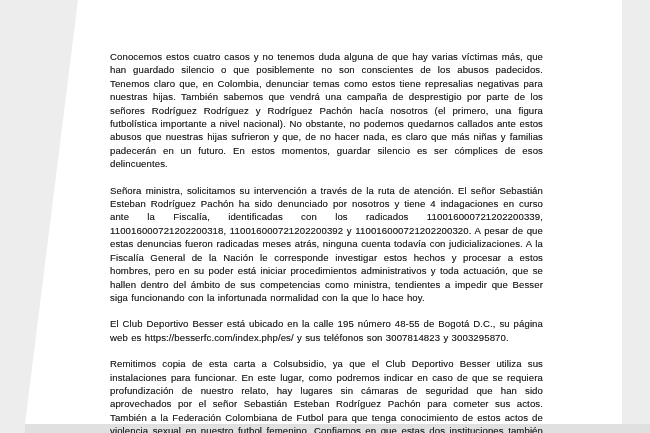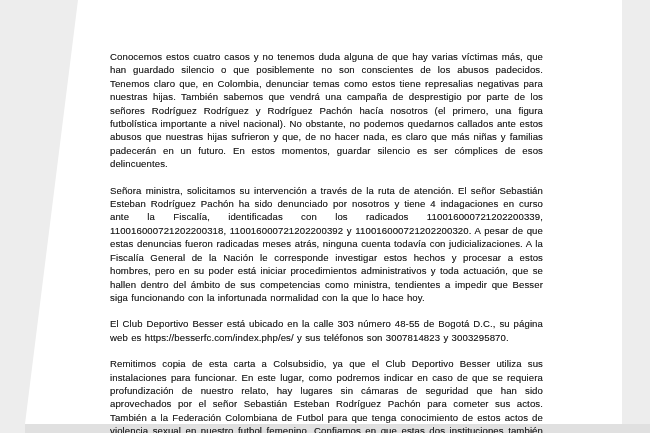--- a/index.html
+++ b/index.html
@@ -55,17 +55,17 @@
 </style>
 </head>
 <body>
 
 <div class="viewport">
   <div class="page"></div>
   <div class="bottom-strip"></div>
   <div class="letter-body">
     <p>Conocemos estos cuatro casos y no tenemos duda alguna de que hay varias víctimas más, que han guardado silencio o que posiblemente no son conscientes de los abusos padecidos. Tenemos claro que, en Colombia, denunciar temas como estos tiene represalias negativas para nuestras hijas. También sabemos que vendrá una campaña de desprestigio por parte de los señores Rodríguez Rodríguez y Rodríguez Pachón hacía nosotros (el primero, una figura futbolística importante a nivel nacional). No obstante, no podemos quedarnos callados ante estos abusos que nuestras hijas sufrieron y que, de no hacer nada, es claro que más niñas y familias padecerán en un futuro. En estos momentos, guardar silencio es ser cómplices de esos delincuentes.</p>
     <p>Señora ministra, solicitamos su intervención a través de la ruta de atención. El señor Sebastián Esteban Rodríguez Pachón ha sido denunciado por nosotros y tiene 4 indagaciones en curso ante la Fiscalía, identificadas con los radicados 110016000721202200339, 110016000721202200318, 110016000721202200392 y 110016000721202200320. A pesar de que estas denuncias fueron radicadas meses atrás, ninguna cuenta todavía con judicializaciones. A la Fiscalía General de la Nación le corresponde investigar estos hechos y procesar a estos hombres, pero en su poder está iniciar procedimientos administrativos y toda actuación, que se hallen dentro del ámbito de sus competencias como ministra, tendientes a impedir que Besser siga funcionando con la infortunada normalidad con la que lo hace hoy.</p>
-    <p>El Club Deportivo Besser está ubicado en la calle 303 número 48-55 de Bogotá D.C., su página web es https://besserfc.com/index.php/es/ y sus teléfonos son 3007814823 y 3003295870.</p>
+    <p>El Club Deportivo Besser está ubicado en la calle 195 número 48-55 de Bogotá D.C., su página web es https://besserfc.com/index.php/es/ y sus teléfonos son 3007814823 y 3003295870.</p>
     <p>Remitimos copia de esta carta a Colsubsidio, ya que el Club Deportivo Besser utiliza sus instalaciones para funcionar. En este lugar, como podremos indicar en caso de que se requiera profundización de nuestro relato, hay lugares sin cámaras de seguridad que han sido aprovechados por el señor Sebastián Esteban Rodríguez Pachón para cometer sus actos. También a la Federación Colombiana de Futbol para que tenga conocimiento de estos actos de violencia sexual en nuestro futbol femenino. Confiamos en que estas dos instituciones también tomarán cartas en este asunto.</p>
 
   </div>
 </div>
 
 </body></html>

